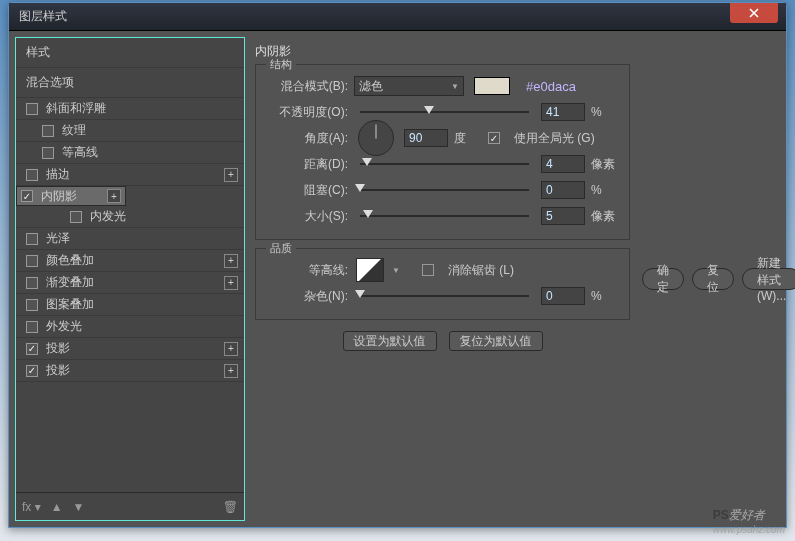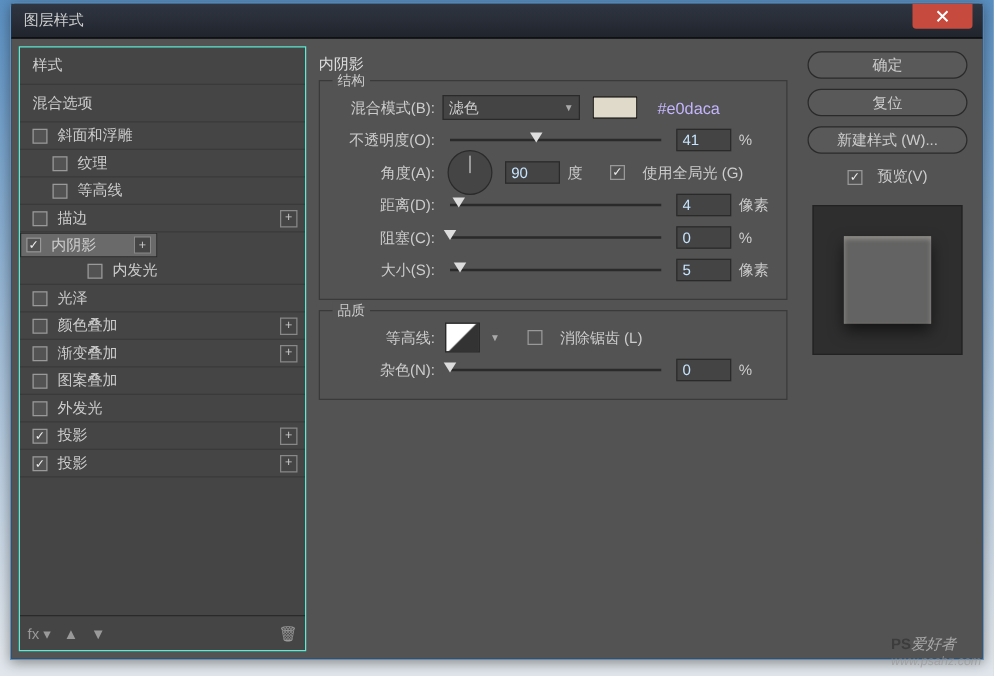--- a/index.html
+++ b/index.html
@@ -35,21 +35,21 @@
 .slider{flex:1;height:12px;position:relative;margin:0 6px}
 .slider .track{position:absolute;top:5px;left:0;right:0;height:2px;background:#2a2a2a}
 .slider .thumb{position:absolute;top:0;width:0;height:0;border-left:5px solid transparent;border-right:5px solid transparent;border-top:8px solid #ddd;transform:translateX(-5px)}
 .num{width:44px;height:18px;background:#444;border:1px solid #2a2a2a;color:#c7e5ff;text-align:left;padding:0 4px}
 .unit{width:28px;color:#ccc}
 .angle{width:36px;height:36px;border:1px solid #2a2a2a;border-radius:50%;background:#454545;position:relative;margin:0 4px}
 .angle::after{content:"";position:absolute;left:50%;top:50%;width:14px;height:1px;background:#ccc;transform-origin:left;transform:rotate(-90deg)}
 .contour{width:28px;height:24px;border:1px solid #2a2a2a;background:linear-gradient(135deg,#fff 48%,#333 52%);margin:0 2px}
 .btn{height:22px;padding:0 14px;background:#595959;border:1px solid #2a2a2a;border-radius:11px;display:flex;align-items:center;justify-content:center;cursor:pointer;color:#eee}
 .btn.sm{border-radius:3px;height:20px;padding:0 10px}
-.right{width:140px;padding:4px 2px;display:flex;flex-direction:column;gap:8px;align-items:center}
+.right{width:140px;padding:4px 2px;display:flex;flex-direction:row;gap:8px;align-items:center}
 .right .btn{width:128px}
 .preview{width:120px;height:120px;background:#2e2e2e;border:1px solid #222;display:flex;align-items:center;justify-content:center;margin-top:6px}
 .preview .pbox{width:70px;height:70px;background:#636363;box-shadow:0 6px 12px rgba(0,0,0,.6),inset 0 2px 4px rgba(224,218,202,.4)}
 .wm{position:absolute;right:10px;bottom:6px;color:#c0c0c0;opacity:.7;font-size:16px;font-style:italic}
 .wm b{color:#333;font-style:normal}
 .lrow{display:flex;align-items:center;gap:4px;margin-top:2px}
 </style>
 </head>
 <body>
 
@@ -241,20 +241,28 @@
           <div class="lab">杂色(N):</div>
           <div class="slider">
               <div class="track"></div>
               <div class="thumb" style="left:0%"></div>
             </div>
           <input class="num" value="0" style="">
           <span class="unit">%</span>
         </div>
       </div>
 
+      <div class="row" style="justify-content:center;gap:12px">
+        <div class="btn sm">
+            <span>设置为默认值</span>
+          </div>
+        <div class="btn sm">
+            <span>复位为默认值</span>
+          </div>
+      </div>
     </div>
 
     <div class="right">
       <div class="btn">
           <span>确定</span>
         </div>
       <div class="btn">
           <span>复位</span>
         </div>
       <div class="btn">

